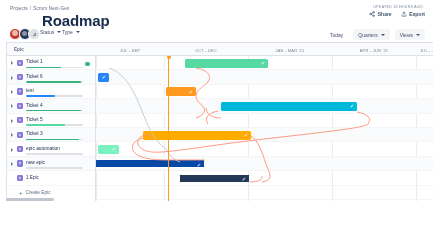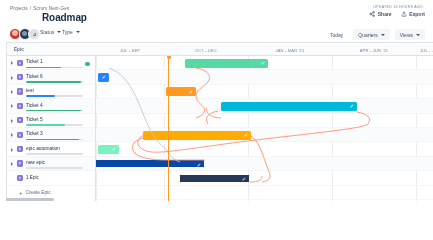--- a/index.html
+++ b/index.html
@@ -14,21 +14,21 @@
 
   
   .breadcrumb{
     position:absolute;left:10px;top:6px;
     font-size:4.6px;letter-spacing:.15px;color:#5e6c84;
   }
   .breadcrumb .sep{margin:0 2px;color:#7a869a;}
   .breadcrumb a{color:#5e6c84;text-decoration:none;}
   .page-title{
     position:absolute;left:10px;top:12px;
-    font-size:10px;font-weight:bold;color:#172b4d;letter-spacing:-.1px;padding-left:32px;
+    font-size:15px;font-weight:bold;color:#172b4d;letter-spacing:-.1px;padding-left:32px;
   }
   .updated{
     position:absolute;right:10px;top:5px;
     font-size:3.6px;color:#7a869a;letter-spacing:.25px;
   }
   .hdr-actions{
     position:absolute;right:8px;top:11px;
     display:flex;align-items:center;gap:9px;
   }
   .hdr-btn{

